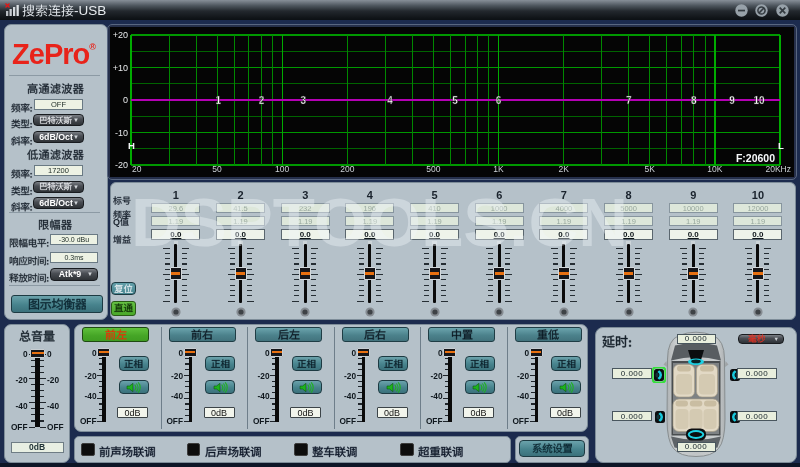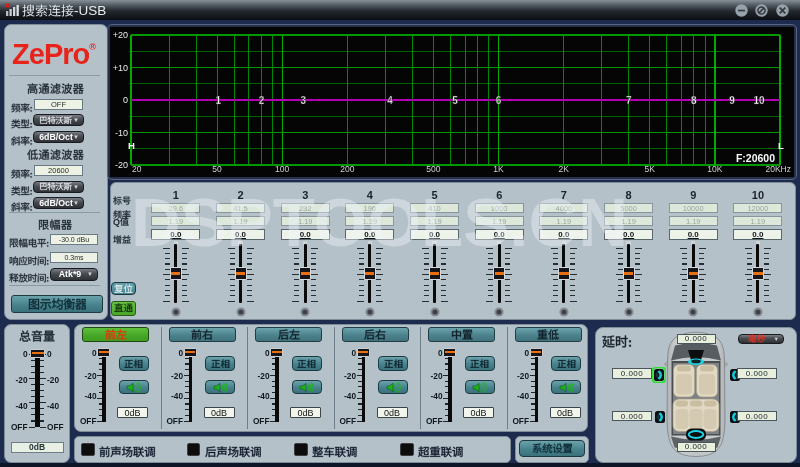--- a/index.html
+++ b/index.html
@@ -154,21 +154,21 @@
       <use href="#z6" x="1020"></use>
       <use href="#z7" x="2040"></use>
       <use href="#z8" x="3060"></use>
       <use href="#z9" x="4080"></use>
     </svg></div>
 <div style="position:absolute;left:11px;top:165px;"><svg style="" width="21.8" height="9.7" viewBox="0 0 2250 1000" fill="#19222c" stroke="#19222c" stroke-width="25">
       <use href="#z10" x="0"></use>
       <use href="#z11" x="960"></use>
       <use href="#zcolon" x="1920"></use>
     </svg></div>
-<div class="inp" style="left:34px;top:165px;width:49px;height:11px;line-height:10px;font-size:7.5px">20600</div>
+<div class="inp" style="left:34px;top:165px;width:49px;height:11px;line-height:10px;font-size:7.5px">17200</div>
 <div style="position:absolute;left:11px;top:181.5px;"><svg style="" width="21.8" height="9.7" viewBox="0 0 2250 1000" fill="#19222c" stroke="#19222c" stroke-width="25">
       <use href="#z12" x="0"></use>
       <use href="#z13" x="960"></use>
       <use href="#zcolon" x="1920"></use>
     </svg></div>
 <div class="dd" style="left:33px;top:180.5px;width:51px;height:12px">
     <svg style="display:block;margin-right:6px" width="32.7" height="8.6" viewBox="0 0 3800 1000" fill="#f2f5f8" stroke="#f2f5f8" stroke-width="22">
       <use href="#z15" x="0"></use>
       <use href="#z16" x="950"></use>
       <use href="#z17" x="1900"></use>

